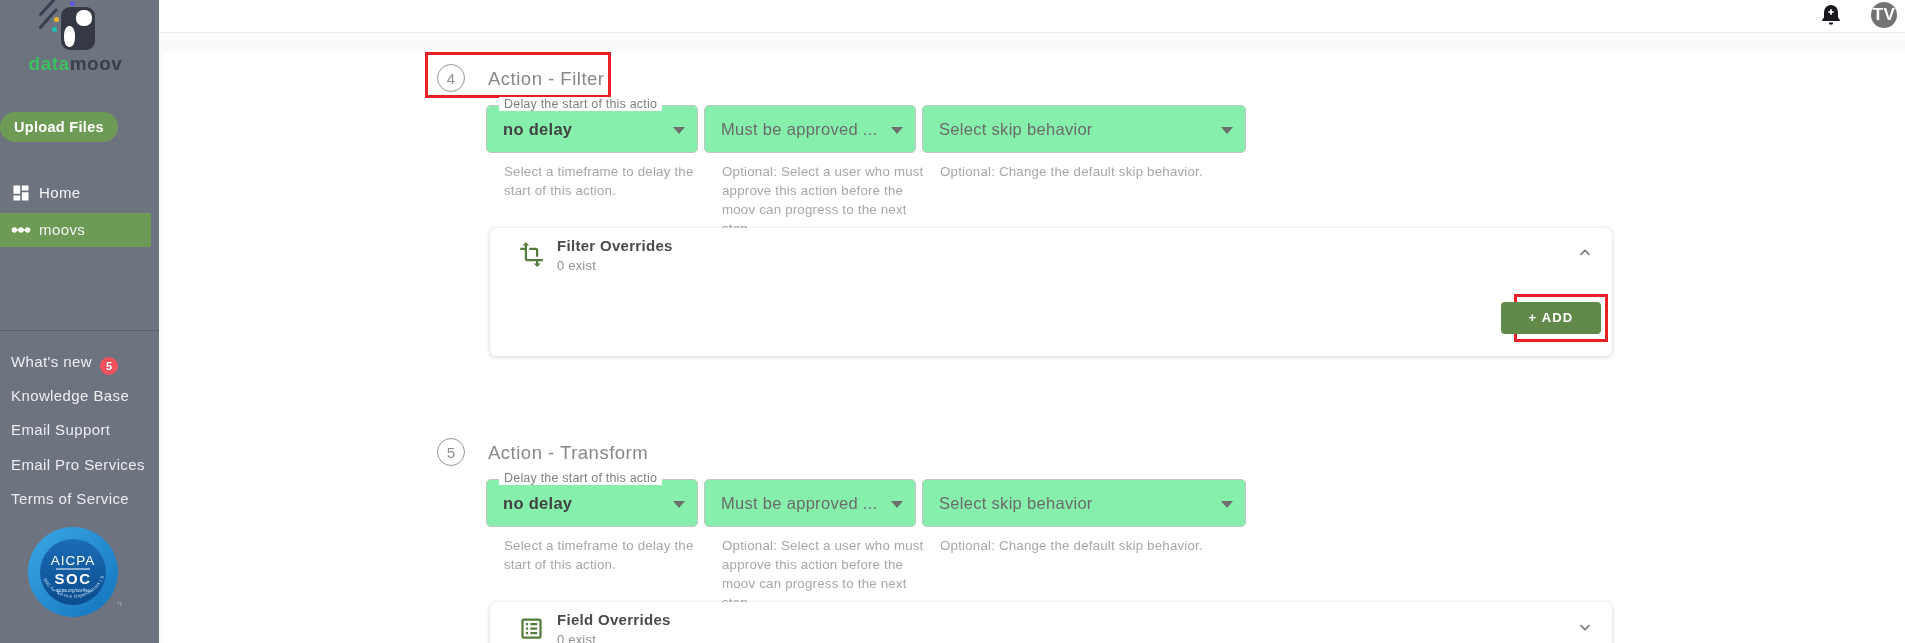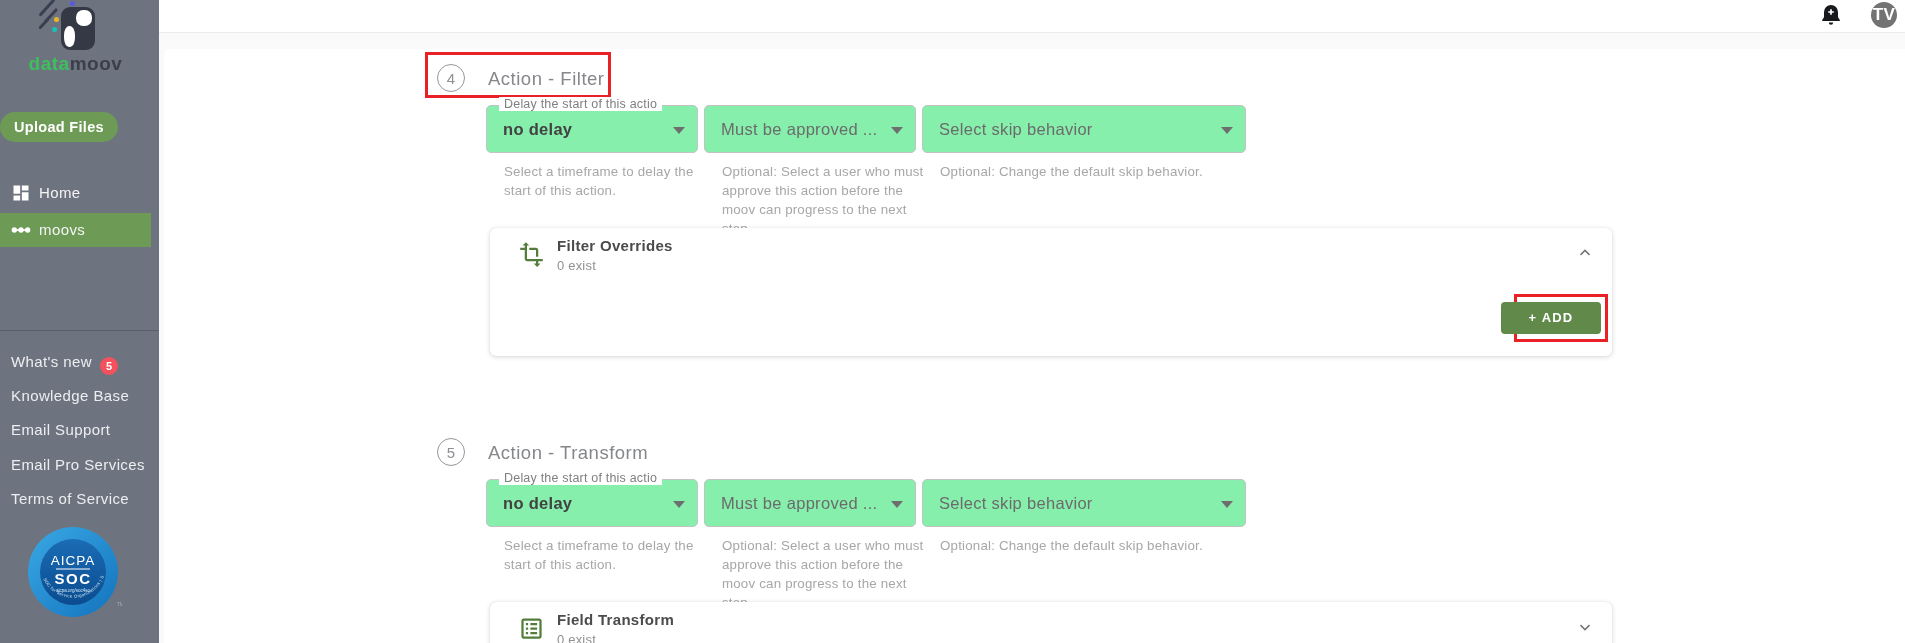--- a/index.html
+++ b/index.html
@@ -218,21 +218,21 @@
         </div>
       </div>
       <div class="helper helper-1">Select a timeframe to delay the start of this action.</div>
       <div class="helper helper-2">Optional: Select a user who must approve this action before the moov can progress to the next step.</div>
       <div class="helper helper-3">Optional: Change the default skip behavior.</div>
 
       <div class="card">
         <svg class="card-icon" viewBox="0 0 24 24">
             <path fill="#537d3a" d="M19 5v14H5V5h14m0-2H5c-1.1 0-2 .9-2 2v14c0 1.1.9 2 2 2h14c1.1 0 2-.9 2-2V5c0-1.1-.9-2-2-2zM7 7h2v2H7zm0 4h2v2H7zm0 4h2v2H7zm4-8h6v2h-6zm0 4h6v2h-6zm0 4h6v2h-6z"></path>
           </svg>
-        <div class="card-title">Field Transform</div>
+        <div class="card-title">Field Overrides</div>
         <div class="card-count">0 exist</div>
         <svg class="card-chevron" viewBox="0 0 24 24">
             <polyline points="6,9.5 12,15.5 18,9.5" fill="none" stroke="#757575" stroke-width="2"></polyline>
           </svg>
       </div>
     </section>
   </main>
 </div>
 
 </body></html>

